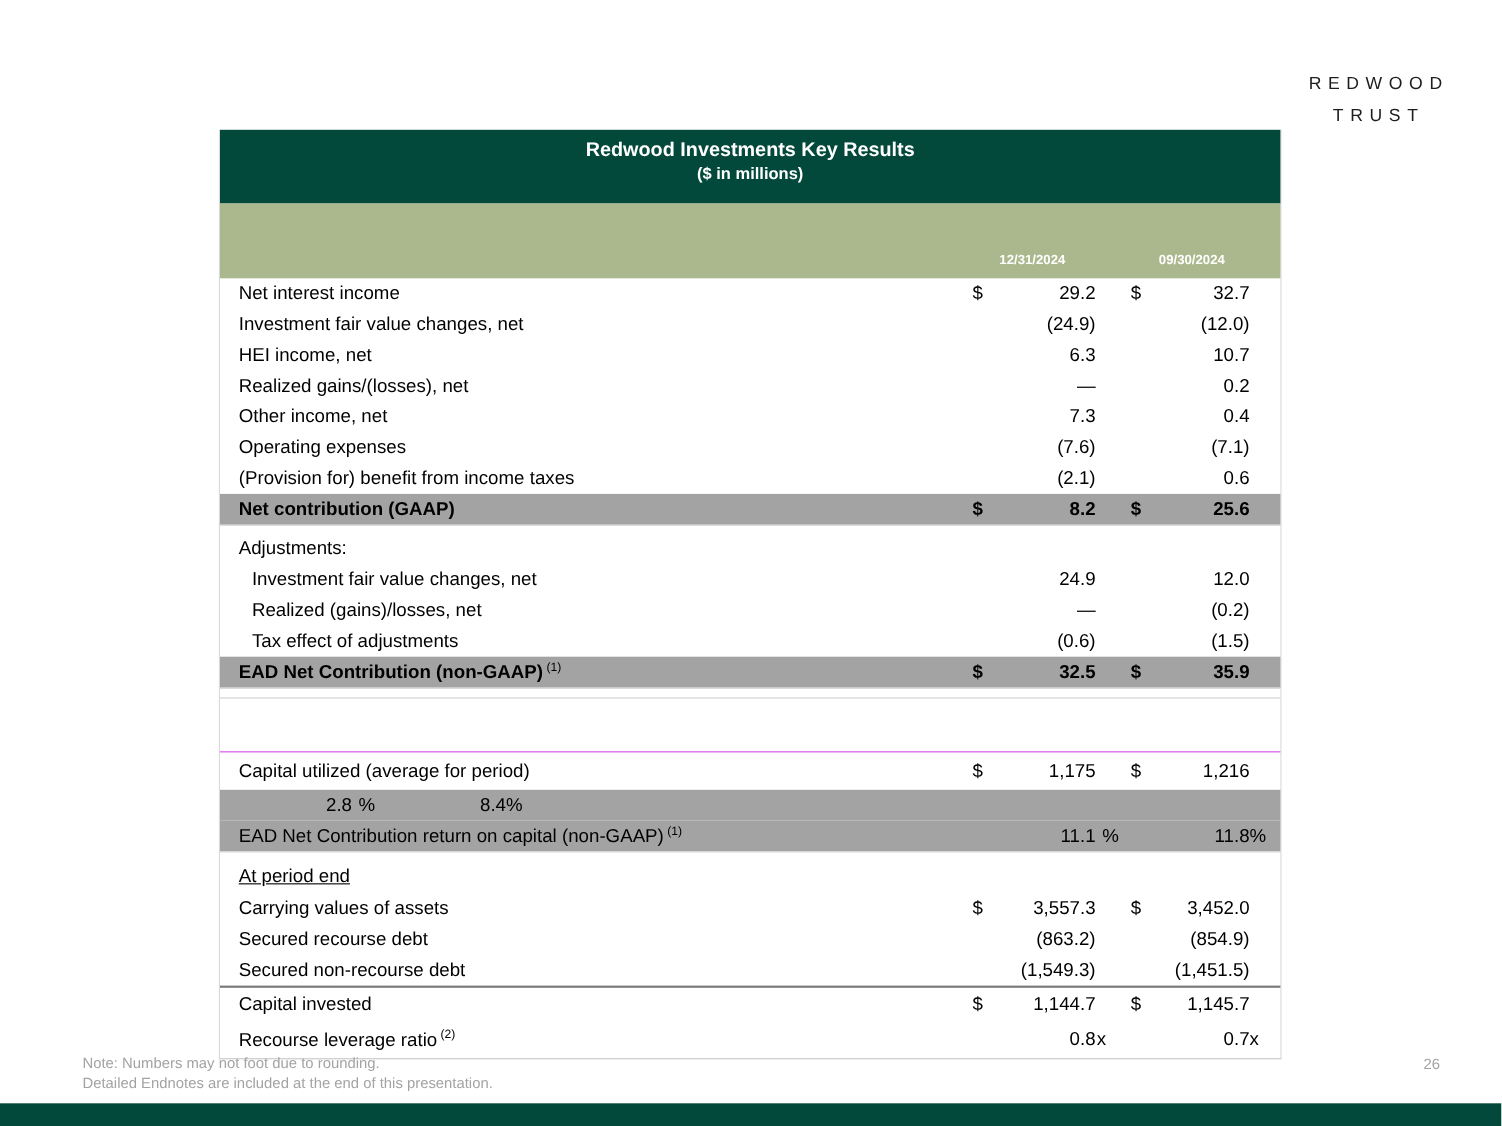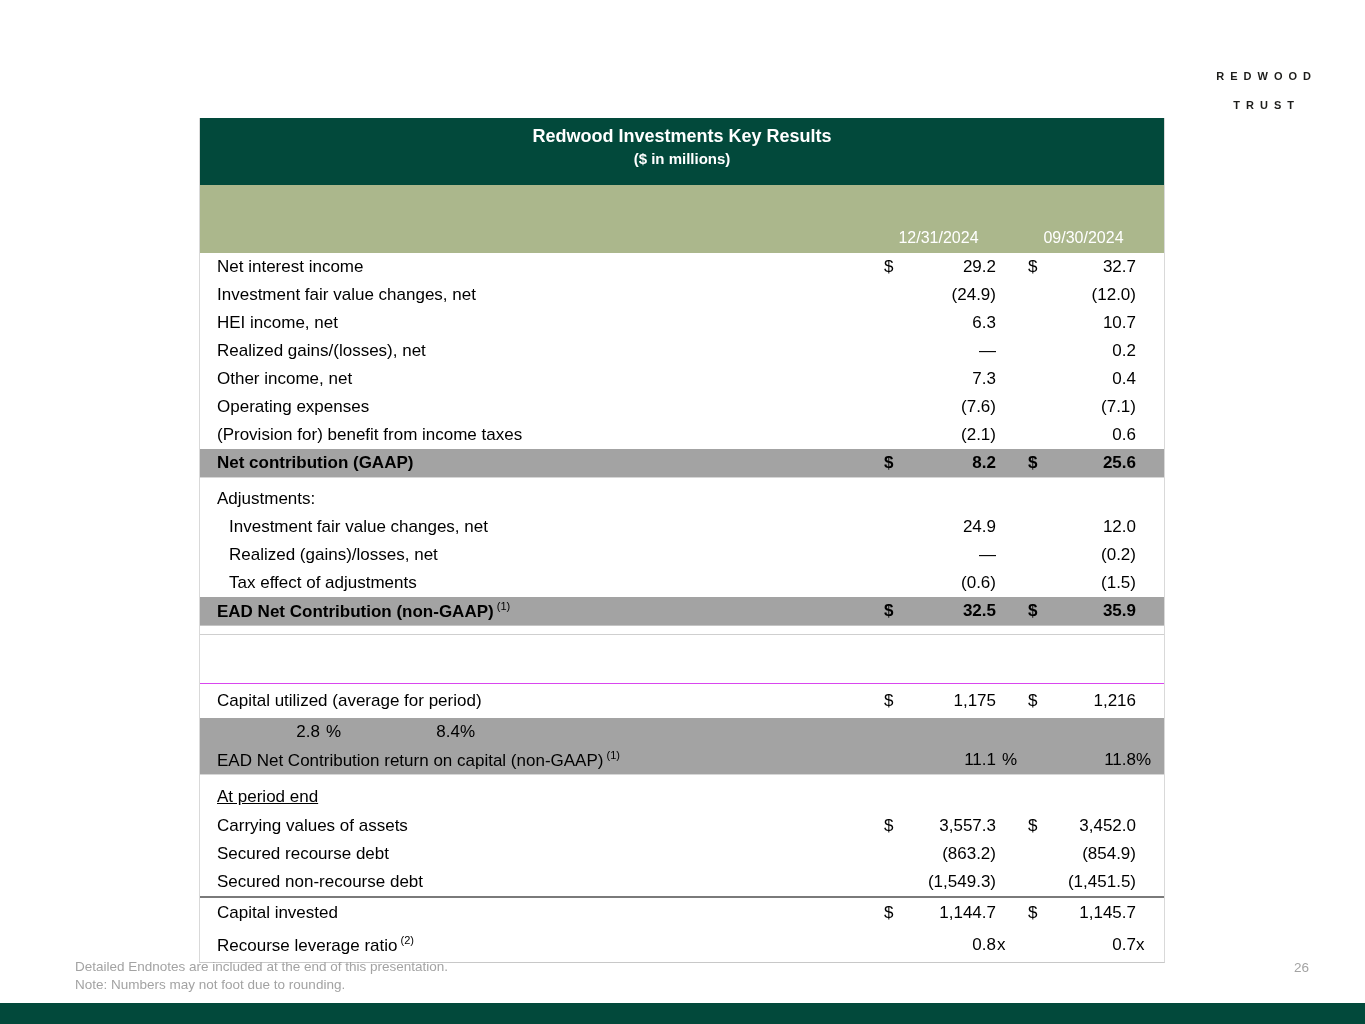--- a/index.html
+++ b/index.html
@@ -1,35 +1,35 @@
 <!DOCTYPE html>
 <html><head>
 <meta charset="utf-8">
 <style>
   html,body{margin:0;padding:0;}
   body{font-family:"Liberation Sans", sans-serif; background:#ffffff;}
   .slide{position:relative;width:1365px;height:1024px;background:#ffffff;overflow:hidden;}
 
   
   .logo{position:absolute;top:62px;right:48px;text-align:center;color:#1d1d1b;
-        font-weight:bold;font-size:11px;letter-spacing:6px;line-height:29px;}
+        font-weight:normal;font-size:16px;letter-spacing:6px;line-height:29px;}
 
   
   .tbl{position:absolute;left:199px;top:118px;width:966px;
        border-left:1px solid #d9d9d9;border-right:1px solid #d9d9d9;border-bottom:1px solid #c8c8c8;
        box-sizing:border-box;}
   .tbl-header{background:#02493B;height:67px;text-align:center;color:#ffffff;}
   .tbl-title{font-size:18px;font-weight:bold;padding-top:8px;}
   .tbl-subtitle{font-size:15px;font-weight:bold;margin-top:3px;}
 
   .tbl-colhead{background:#ABB78C;height:68px;position:relative;color:#ffffff;}
   .tme{position:absolute;top:8px;right:8px;width:290px;text-align:center;
        font-size:15px;font-weight:bold;border-bottom:2px solid #ffffff;padding-bottom:4px;}
   .dates{position:absolute;top:44px;right:8px;width:290px;display:flex;}
-  .dates div{flex:1;text-align:center;font-size:16px;font-weight:normal;}
+  .dates div{flex:1;text-align:center;font-size:12px;font-weight:bold;}
 
   
   .row{display:flex;align-items:center;height:28px;font-size:17px;color:#000;}
   .row .lbl{flex:1;padding-left:17px;white-space:nowrap;}
   .row .lbl.ind{padding-left:29px;}
   .row .lbl.u .lt{text-decoration:underline;}
   .row .d{width:34px;padding-left:8px;box-sizing:border-box;}
   .row .v1{width:86px;text-align:right;}
   .row .s{width:26px;}
   .row .s.pct{padding-left:6px;box-sizing:border-box;}
@@ -273,20 +273,20 @@
           <div class="v1">0.8</div>
           <div class="s mult">x</div>
           <div class="d2"></div>
           <div class="v2">0.7</div>
           <div class="s2 mult">x</div>
         </div>
       </div>
   </div>
 
   <div class="footnotes">
+    <div>Note: Numbers may not foot due to rounding.</div>
     <div>Detailed Endnotes are included at the end of this presentation.</div>
-    <div>Note: Numbers may not foot due to rounding.</div>
   </div>
 
   <div class="pagenum">26</div>
 
   <div class="bottombar"></div>
 </div>
 
 </body></html>

